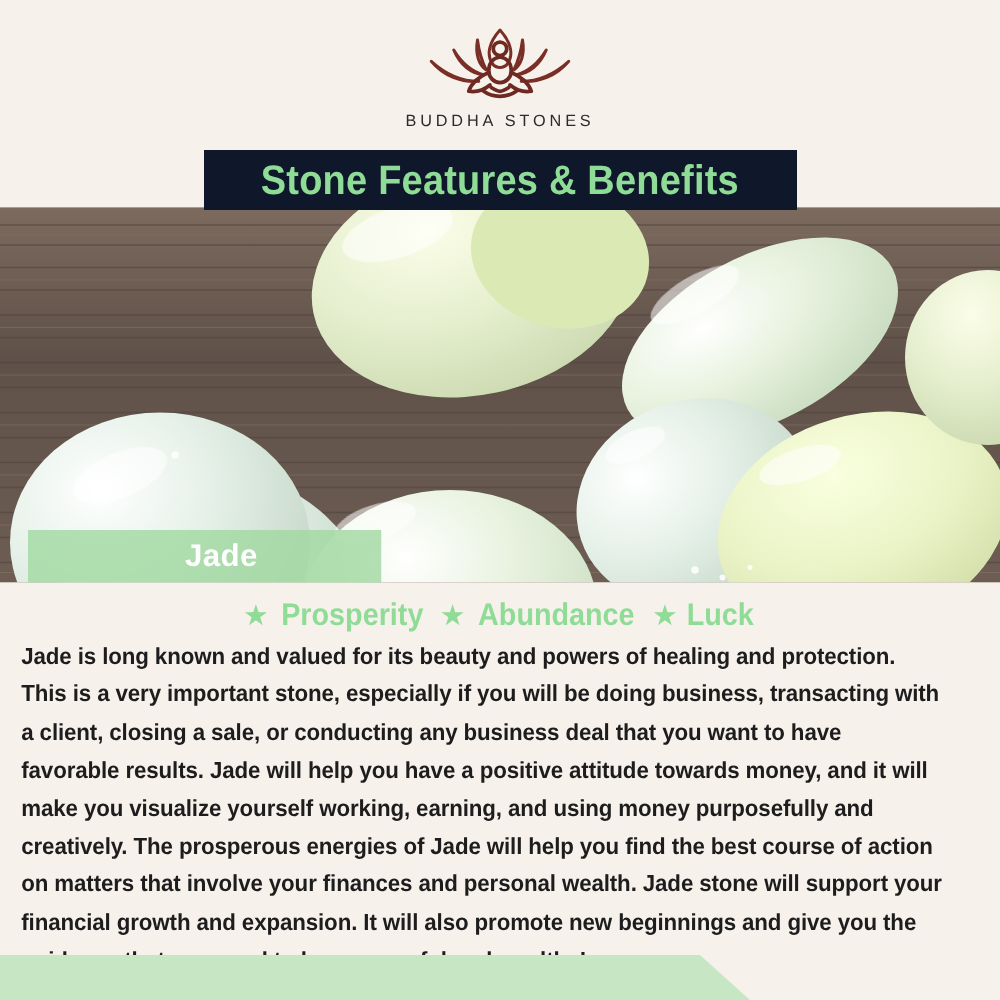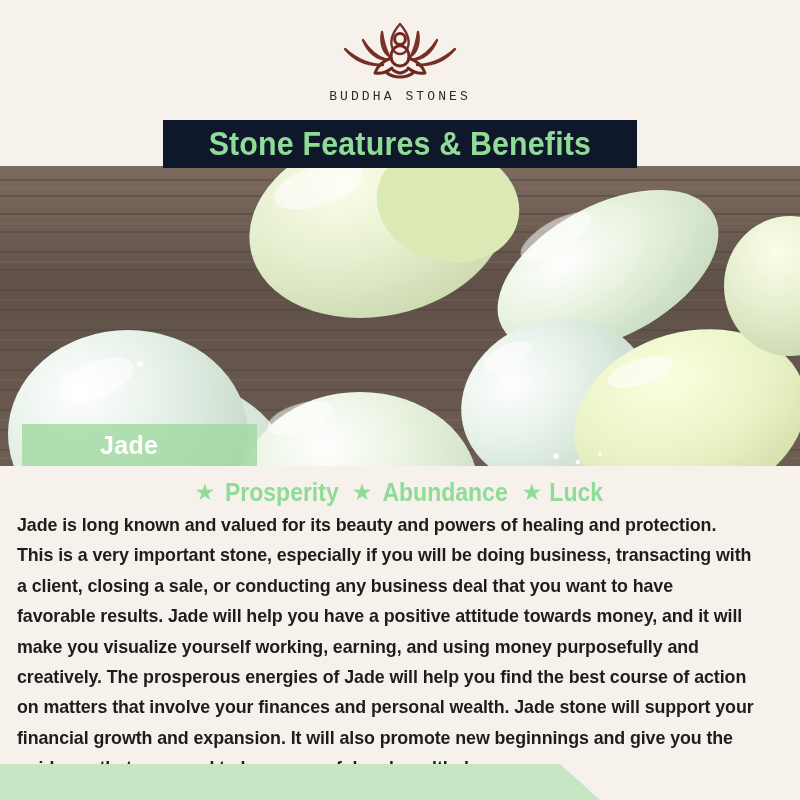--- a/index.html
+++ b/index.html
@@ -21,21 +21,21 @@
   .band-bottom{position:absolute;left:0;bottom:0;width:600px;height:36px;
                background:#c6e6c4;
                clip-path:polygon(0 0, 560px 0, 600px 36px, 0 36px);}
 
   
   .header{position:absolute;top:0;left:0;width:800px;height:166px;
           background:#f7f1ec;}
   .logo-wrap{position:absolute;top:18px;left:0;width:800px;
              display:flex;flex-direction:column;align-items:center;}
   .logo-mark{width:150px;height:66px;display:block;}
-  .logo-text{margin-top:5px;font-family:Liberation Mono, monospace;
+  .logo-text{margin-top:5px;font-family:Liberation Sans, sans-serif;
              font-size:13px;letter-spacing:3.1px;color:#2e2a28;
              font-weight:400;}
 
   
   .title-card{position:absolute;top:120px;left:163px;width:474px;height:48px;
               background:#0f172a;display:flex;align-items:center;
               justify-content:center;z-index:6;}
   .title-text{font-family:"Liberation Sans", sans-serif;
               font-weight:bold;font-size:33px;letter-spacing:.2px;
               color:#8fdc97;
@@ -43,21 +43,21 @@
               white-space:nowrap;}
 
   
   .photo{position:absolute;top:166px;left:0;width:800px;height:300px;
          overflow:hidden;background:#6a5b52;}
   .photo svg{display:block;width:800px;height:300px;}
 
   
   .jade-band{position:absolute;left:22px;top:424px;width:235px;height:42px;
              background:rgba(160,216,160,.80);
-             display:flex;align-items:center;z-index:7;}
+             display:flex;align-items:center;z-index:7;padding-left:48px;}
   .jade-text{color:#ffffff;font-size:25px;font-weight:bold;
              letter-spacing:.3px;margin-left:78px;
              font-family:"Liberation Sans", sans-serif;}
 
   
   .content{position:absolute;top:466px;left:0;width:800px;height:334px;
            background:#f7f1ec;}
   .keywords{position:absolute;top:12px;left:0;width:800px;
             display:flex;justify-content:center;align-items:center;
             gap:8px;}

